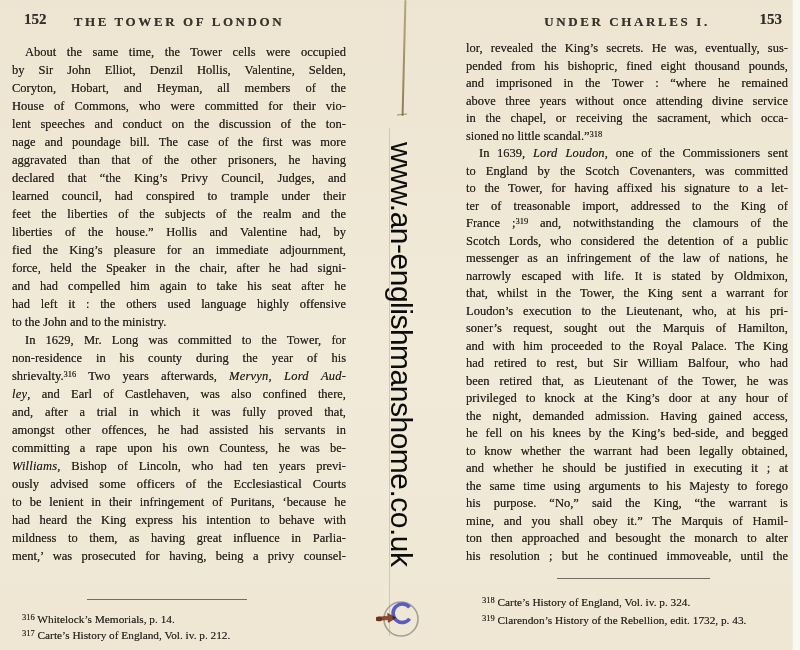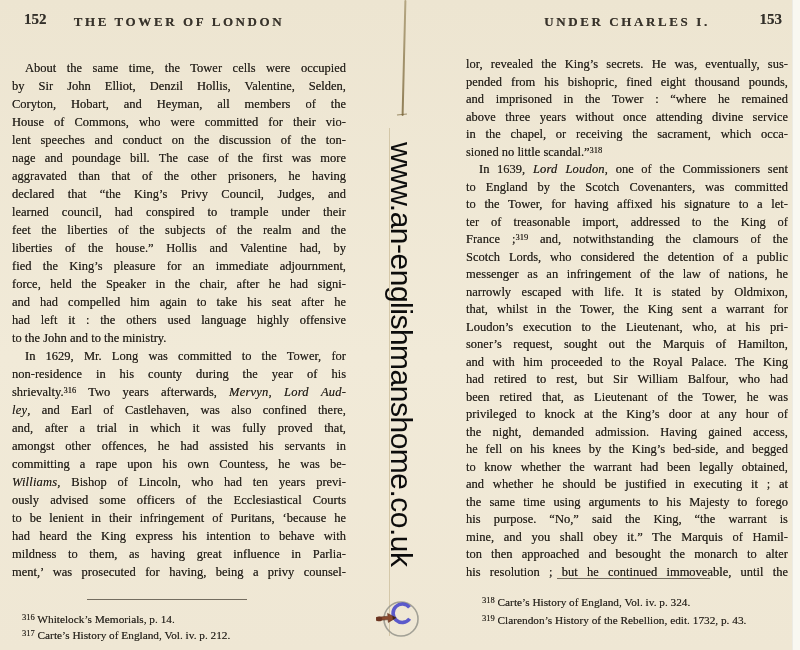--- a/index.html
+++ b/index.html
@@ -18,21 +18,21 @@
   .running-title{display:block;text-align:center;
         font-size:13px;font-weight:700;letter-spacing:2.6px;color:#38332b;
         padding-top:3px;text-shadow:0 0 .4px rgba(50,45,38,.6);}
   .pagenum{position:absolute;top:0;font-size:15px;font-weight:700;color:#33302a;
         text-shadow:0 0 .4px rgba(50,45,38,.6);}
   .page-left .pagenum{left:12px;}
   .page-right .pagenum{right:6px;margin-left:36px;}
 
   .body-text{position:absolute;left:0;width:100%;
         font-size:12.5px;color:#29251f;
-        text-shadow:0 0 .45px rgba(45,40,32,.75);margin-top:16px;}
+        text-shadow:0 0 .45px rgba(45,40,32,.75);}
   .page-left  .body-text{top:43px;}
   .page-right .body-text{top:40px;}
   .line{text-align:justify;text-align-last:justify;white-space:normal;}
   .page-left  .line{line-height:18px;height:18px;}
   .page-right .line{line-height:17.5px;height:17.5px;}
   .line.ragged{text-align-last:left;}
   .line.indent{text-indent:13px;}
   sup{font-size:8.5px;line-height:0;position:relative;top:-.35em;
       vertical-align:baseline;letter-spacing:0;}
   i{letter-spacing:.2px;}

